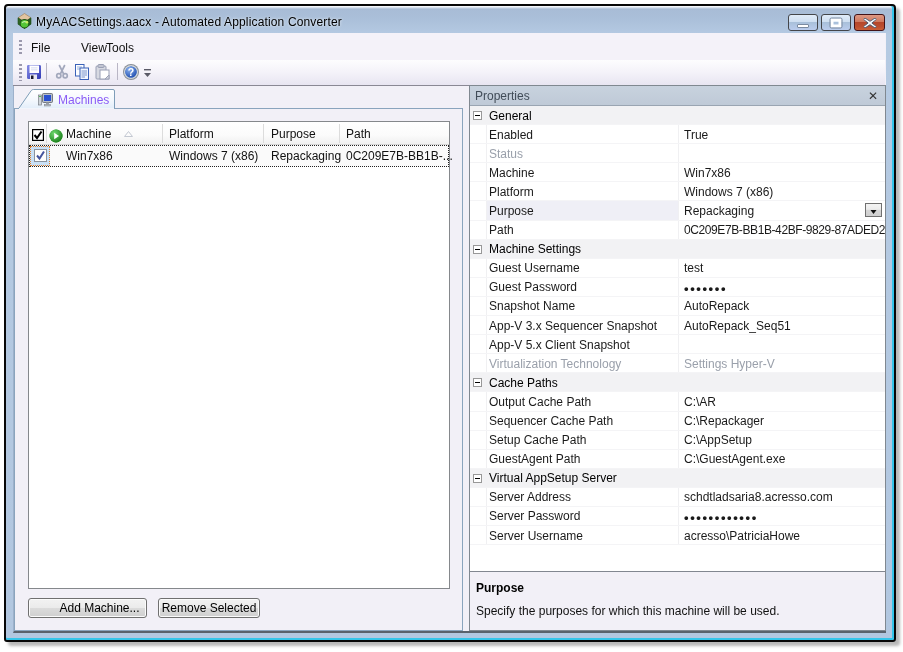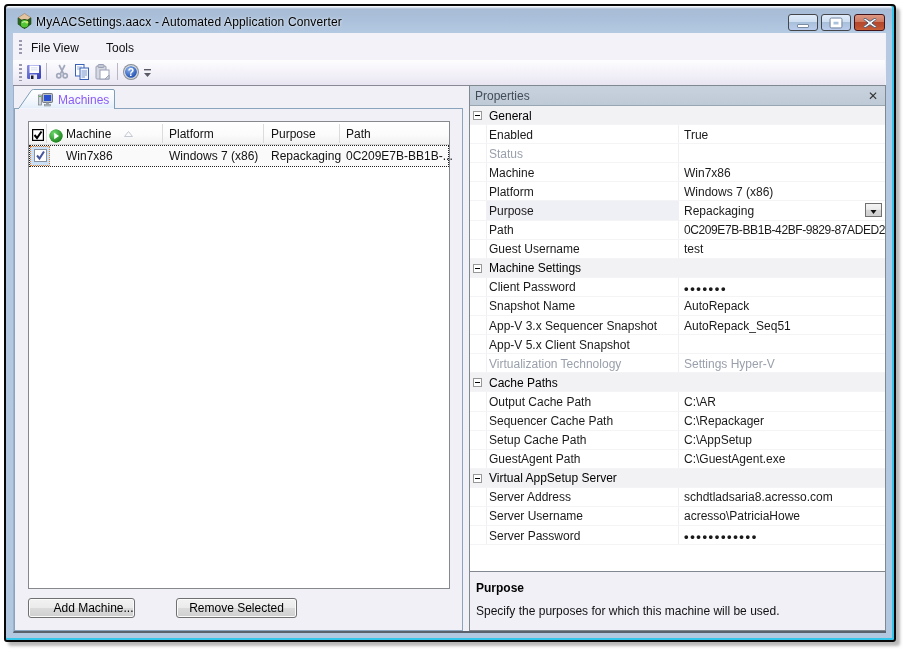--- a/index.html
+++ b/index.html
@@ -66,21 +66,21 @@
     <div class="g" style="width:11px;height:9px;background:transparent;border:3px solid #fff;outline:1px solid #7a8aa0;border-radius:1px;"></div>
   </div>
 <div id="btnclose" class="wbtn">
     <svg class="g" width="13" height="10" viewBox="0 0 13 10">
       <path d="M1.4 0 L6.5 3.3 L11.6 0 L13 1.4 L8.4 5 L13 8.6 L11.6 10 L6.5 6.7 L1.4 10 L0 8.6 L4.6 5 L0 1.4 Z" fill="#f4f7fa" stroke="#46566e" stroke-width="0.9"></path>
     </svg>
   </div>
 <div id="menubar">
   <div class="grip" style="left:6px;top:7px;height:15px;"></div>
   <span class="menuitem" style="left:18px;">File</span>
-  <span class="menuitem" style="left:40px;">View</span>
+  <span class="menuitem" style="left:68px;">View</span>
   <span class="menuitem" style="left:93px;">Tools</span>
 </div>
 <div id="toolbar">
   <div class="grip" style="left:6px;top:4px;height:17px;"></div>
   <svg class="ticon" style="left:13px;" viewBox="0 0 16 16">
       <rect x="1" y="1" width="14" height="14" rx="2" fill="#3a50c0"></rect>
       <rect x="1" y="1" width="14" height="14" rx="2" fill="url(#gsave)"></rect>
       <rect x="3.5" y="1.5" width="9.5" height="7.5" fill="#fff"></rect>
       <rect x="5" y="3.5" width="6.5" height="0.8" fill="#c9cfee"></rect>
       <rect x="5" y="5.5" width="6.5" height="0.8" fill="#c9cfee"></rect>
@@ -193,22 +193,22 @@
     <svg class="abs" style="left:5px;top:4px;" width="13" height="13" viewBox="0 0 13 13">
         <rect x="0.5" y="0.5" width="12" height="12" fill="#fdfdfd" stroke="#8a939d"></rect>
         <path d="M3 6.5 L5.5 9.5 L10 2.5" stroke="#44549e" stroke-width="2" fill="none"></path>
       </svg>
     <span class="rtxt" style="left:37px;">Win7x86</span>
     <span class="rtxt" style="left:140px;">Windows 7 (x86)</span>
     <span class="rtxt" style="left:242px;">Repackaging</span>
     <span class="rtxt" style="left:317px;">0C209E7B-BB1B-...</span>
   </div>
 </div>
-<div class="btn" style="left:28px;width:107px;padding-left:24px;">Add Machine...</div>
-<div class="btn" style="left:176px;width:121px;">Remove Selected</div>
+<div class="btn" style="left:28px;width:119px;padding-left:24px;">Add Machine...</div>
+<div class="btn" style="left:158px;width:102px;">Remove Selected</div>
 <div id="props">
   <div id="phead">
       <span>Properties</span>
       <div id="pclose">✕</div>
     </div>
   <div id="pgrid">
 <div class="prow psec">
         <div class="pbox"></div>
         <span class="lbl">General</span>
       </div>
@@ -245,34 +245,34 @@
         <div style="position:absolute;right:3px;top:2px;width:17px;height:14px;border:1px solid #707070;background:linear-gradient(180deg,#f3f3f3,#ebebeb 45%,#d6d6d6 50%,#cfcfcf);"><svg width="15" height="12" viewBox="0 0 15 12">
             <path d="M4.5 4 L10.5 4 L7.5 8 Z" fill="#111"></path>
           </svg></div>
       </div>
 <div class="prow">
         <div class="iline"></div>
         <div class="vline"></div>
         <span class="lbl">Path</span>
         <span class="val" style="letter-spacing:-0.4px;">0C209E7B-BB1B-42BF-9829-87ADED2E8</span>
       </div>
-<div class="prow">
-        <div class="iline"></div>
-        <div class="vline"></div>
-        <span class="lbl">Guest Username</span>
-        <span class="val">test</span>
-      </div>
 <div class="prow psec">
         <div class="pbox"></div>
         <span class="lbl">Machine Settings</span>
       </div>
 <div class="prow">
         <div class="iline"></div>
         <div class="vline"></div>
-        <span class="lbl">Client Password</span>
+        <span class="lbl">Guest Username</span>
+        <span class="val">test</span>
+      </div>
+<div class="prow">
+        <div class="iline"></div>
+        <div class="vline"></div>
+        <span class="lbl">Guest Password</span>
         <span class="val" style="font-size:13px;top:3px;font-weight:bold;letter-spacing:1.6px;">•••••••</span>
       </div>
 <div class="prow">
         <div class="iline"></div>
         <div class="vline"></div>
         <span class="lbl">Snapshot Name</span>
         <span class="val">AutoRepack</span>
       </div>
 <div class="prow">
         <div class="iline"></div>
@@ -326,28 +326,28 @@
       </div>
 <div class="prow">
         <div class="iline"></div>
         <div class="vline"></div>
         <span class="lbl">Server Address</span>
         <span class="val">schdtladsaria8.acresso.com</span>
       </div>
 <div class="prow">
         <div class="iline"></div>
         <div class="vline"></div>
+        <span class="lbl">Server Password</span>
+        <span class="val" style="font-size:13px;top:3px;font-weight:bold;letter-spacing:1.6px;">••••••••••••</span>
+      </div>
+<div class="prow">
+        <div class="iline"></div>
+        <div class="vline"></div>
         <span class="lbl">Server Username</span>
         <span class="val">acresso\PatriciaHowe</span>
-      </div>
-<div class="prow">
-        <div class="iline"></div>
-        <div class="vline"></div>
-        <span class="lbl">Server Password</span>
-        <span class="val" style="font-size:13px;top:3px;font-weight:bold;letter-spacing:1.6px;">••••••••••••</span>
       </div>
 </div>
   <div id="pline"></div>
   <div id="pdesc">
     <span class="t1">Purpose</span>
     <span class="t2">Specify the purposes for which this machine will be used.</span>
   </div>
 </div>
 
 <svg class="abs" style="left:17px;top:13px;" width="15" height="16" viewBox="0 0 15 16">

